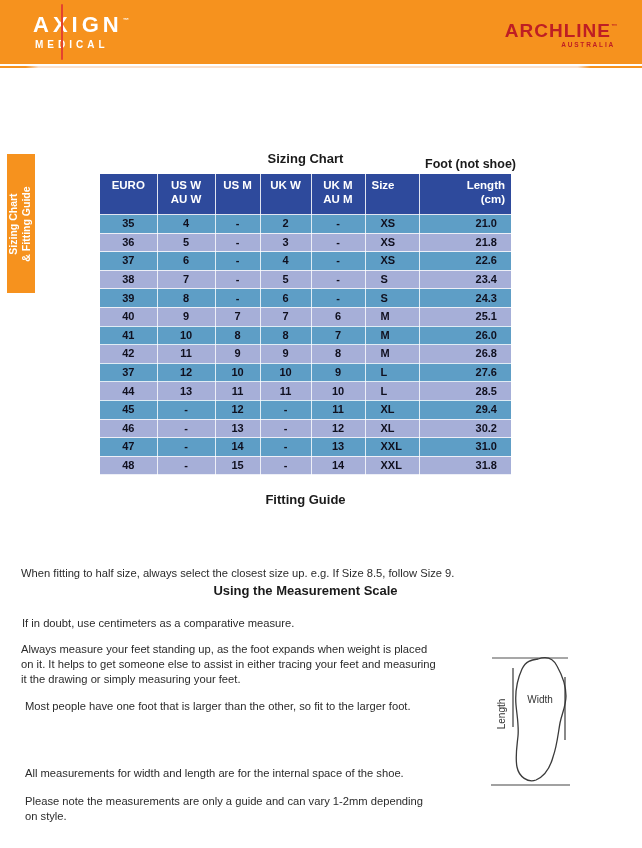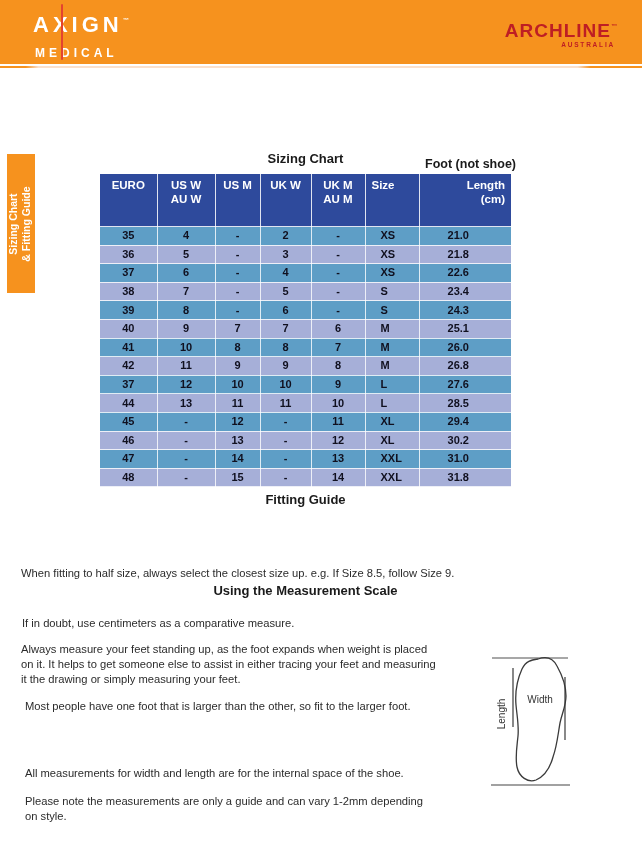--- a/index.html
+++ b/index.html
@@ -4,21 +4,21 @@
 <style>
   html,body{margin:0;padding:0;background:#fff;}
   .page{position:relative;width:642px;height:848px;background:#ffffff;overflow:hidden;
         font-family:"Liberation Sans",sans-serif;}
 
   
   .topbar{position:absolute;left:0;top:0;width:642px;height:64px;background:#F6921E;}
   .axign{position:absolute;left:33px;top:9px;color:#fff;}
   .axign-name{font-size:22px;font-weight:700;letter-spacing:4px;line-height:22px;}
   .axign-name sup{font-size:6px;letter-spacing:0;vertical-align:10px;}
-  .axign-sub{font-size:12px;font-weight:700;letter-spacing:4px;margin-top:10px;padding-left:2px;}
+  .axign-sub{font-size:10px;font-weight:700;letter-spacing:4px;margin-top:3px;padding-left:2px;}
   .axign-line{position:absolute;left:61px;top:4px;width:2px;height:56px;background:#E4432F;border-radius:1px;}
   .doc-title{position:absolute;left:140px;right:140px;top:18px;margin:0;text-align:center;
              color:#fff;font-size:23px;font-weight:700;letter-spacing:.5px;}
   .archline{position:absolute;right:24px;top:17px;color:#BE1E24;text-align:right;}
   .arch-name{font-size:19px;font-weight:700;letter-spacing:1px;line-height:19px;}
   .arch-name sup{font-size:6px;vertical-align:9px;}
   .arch-sub{font-size:6.5px;font-weight:700;letter-spacing:1.8px;margin-top:1px;padding-right:3px;}
   .divider{position:absolute;left:0;top:66px;width:642px;height:2px;
            background:linear-gradient(to right,#F6921E 0%,#F6921E 4%,#FBE0CB 6%,#FBE0CB 90%,#F6921E 92%,#F6921E 100%);}
 
@@ -28,30 +28,30 @@
                  transform:translate(-50%,-50%) rotate(-90deg);
                  color:#fff;font-size:10.5px;font-weight:700;text-align:center;line-height:13px;}
 
   
   .chart-title{position:absolute;left:100px;top:151px;width:411px;text-align:center;
                font-size:13px;font-weight:700;color:#1a1a1a;}
   .foot-note{position:absolute;right:126px;top:157px;font-size:12.5px;font-weight:700;color:#1a1a1a;}
   table.size-table{position:absolute;left:100px;top:173px;width:411px;border-collapse:collapse;
                    table-layout:fixed;}
   .size-table th{background:#2E4A9C;color:#fff;font-size:11.5px;font-weight:700;
-                 vertical-align:top;padding:4px 0 12px 0;height:36px;text-align:center;
+                 vertical-align:top;padding:4px 0 0 0;height:36px;text-align:center;
                  white-space:pre-line;line-height:14px;border:1px solid rgba(255,255,255,.85);}
   .size-table td{font-size:11px;font-weight:700;color:#10101f;text-align:center;
                  height:17.6px;padding:0;border:1px solid rgba(255,255,255,.8);line-height:17px;}
   .size-table tbody tr:nth-child(odd) td{background:#5E9EC6;}
   .size-table tbody tr:nth-child(even) td{background:#A6AFD8;}
   .size-table th:nth-child(6){text-align:left;padding-left:6px;}
   .size-table td:nth-child(6){text-align:left;padding-left:15px;}
   .size-table th:nth-child(7){text-align:right;padding-right:6px;}
-  .size-table td:nth-child(7){text-align:center;padding-right:14px;margin-top:10px;}
+  .size-table td:nth-child(7){text-align:right;padding-right:14px;margin-top:10px;}
   .size-table th:first-child{border-left:none;} .size-table th:last-child{border-right:none;}
   .size-table td:first-child{border-left:none;} .size-table td:last-child{border-right:none;}
 
   
   .sec-title{position:absolute;left:100px;width:411px;text-align:center;
              font-size:13px;font-weight:700;color:#1a1a1a;}
   .para{position:absolute;font-size:11.2px;color:#2b2b2b;line-height:15px;white-space:pre-line;}
   .para b{color:#111;}
 
   

